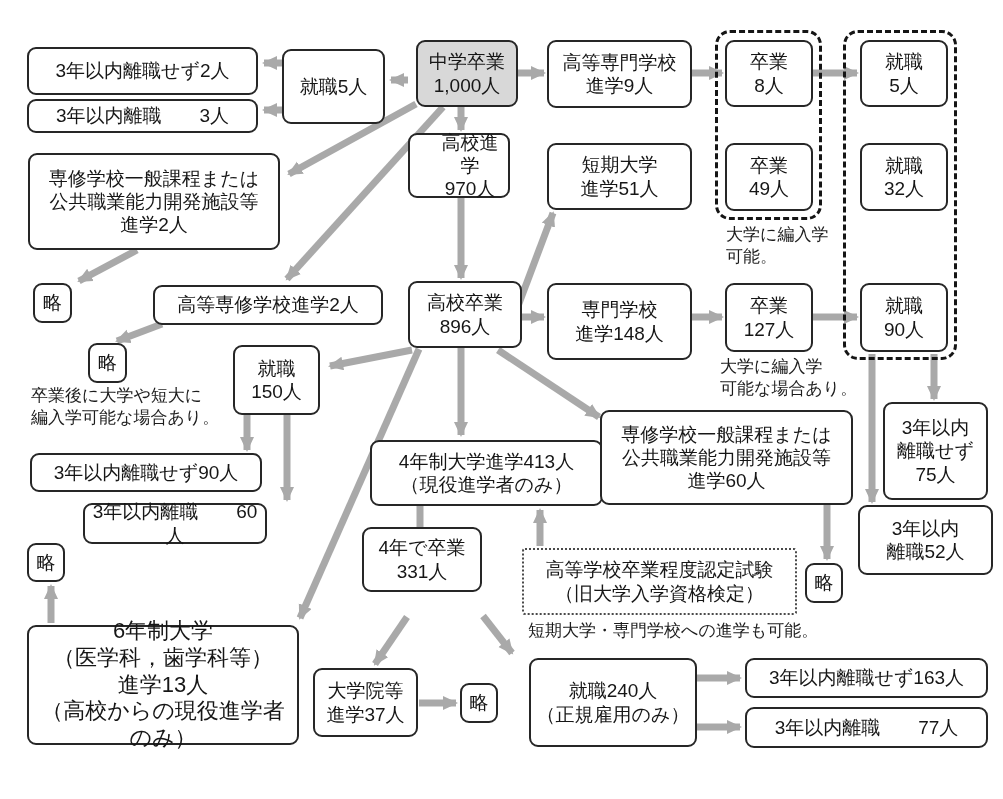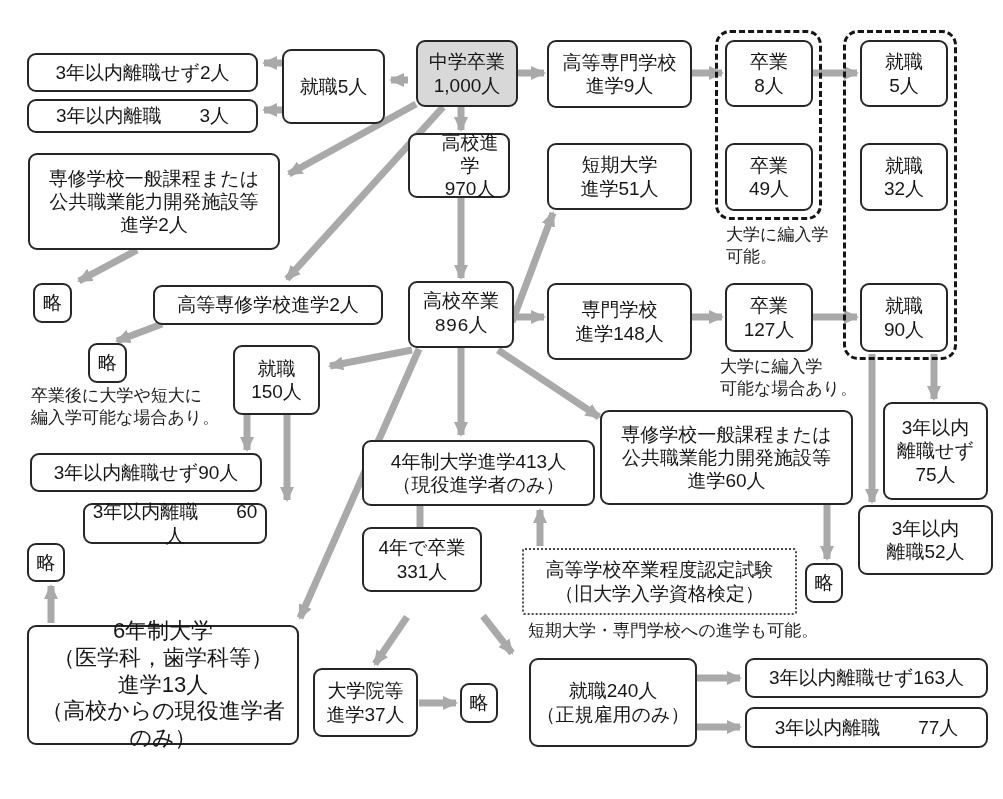--- a/index.html
+++ b/index.html
@@ -77,55 +77,55 @@
       </g>
   </svg>
   <div id="group-layer">
       <div class="group" style="left: 715px; top: 30px; width: 107px; height: 190px;"></div>
       <div class="group" style="left: 843px; top: 30px; width: 114px; height: 330px;"></div>
     </div>
   <div id="node-layer">
       <div class="node shaded" style="left: 408px; top: 40px; width: 102px; height: 67px;">中学卒業
 1,000人</div>
       <div class="node" style="left: 282px; top: 49px; width: 103px; height: 75px;">就職5人</div>
-      <div class="node" style="left: 27px; top: 53px; width: 231px; height: 39px; text-align: center;">3年以内離職せず2人</div>
+      <div class="node" style="left: 27px; top: 47px; width: 231px; height: 48px; text-align: center;">3年以内離職せず2人</div>
       <div class="node" style="left: 27px; top: 99px; width: 231px; height: 34px;">3年以内離職　　3人</div>
       <div class="node" style="left: 547px; top: 40px; width: 145px; height: 68px;">高等専門学校
 進学9人</div>
       <div class="node" style="left: 725px; top: 40px; width: 88px; height: 67px;">卒業
 8人</div>
       <div class="node" style="left: 860px; top: 40px; width: 88px; height: 67px;">就職
 5人</div>
       <div class="node" style="left: 408px; top: 133px; width: 102px; height: 65px; padding-left: 24px;">高校進学
 970人</div>
       <div class="node" style="left: 547px; top: 143px; width: 145px; height: 67px;">短期大学
 進学51人</div>
       <div class="node" style="left: 725px; top: 143px; width: 88px; height: 68px;">卒業
 49人</div>
       <div class="node" style="left: 860px; top: 143px; width: 88px; height: 68px;">就職
 32人</div>
       <div class="node" style="left: 28px; top: 153px; width: 252px; height: 97px;">専修学校一般課程または
 公共職業能力開発施設等
 進学2人</div>
       <div class="node" style="left: 33px; top: 283px; width: 39px; height: 40px;">略</div>
       <div class="node" style="left: 153px; top: 285px; width: 230px; height: 40px;">高等専修学校進学2人</div>
-      <div class="node" style="left: 408px; top: 281px; width: 106px; height: 67px; font-family: Liberation Mono, monospace;">高校卒業
+      <div class="node" style="left: 408px; top: 281px; width: 114px; height: 67px;">高校卒業
 896人</div>
       <div class="node" style="left: 547px; top: 283px; width: 145px; height: 77px;">専門学校
 進学148人</div>
       <div class="node" style="left: 725px; top: 283px; width: 88px; height: 69px;">卒業
 127人</div>
       <div class="node" style="left: 860px; top: 283px; width: 88px; height: 69px;">就職
 90人</div>
       <div class="node" style="left: 88px; top: 343px; width: 39px; height: 40px;">略</div>
       <div class="node" style="left: 233px; top: 345px; width: 87px; height: 70px;">就職
 150人</div>
       <div class="node" style="left: 30px; top: 453px; width: 232px; height: 39px;">3年以内離職せず90人</div>
       <div class="node" style="left: 83px; top: 503px; width: 184px; height: 41px;">3年以内離職　　60人</div>
-      <div class="node" style="left: 362px; top: 440px; width: 233px; height: 66px;">4年制大学進学413人
+      <div class="node" style="left: 370px; top: 440px; width: 233px; height: 66px;">4年制大学進学413人
 （現役進学者のみ）</div>
       <div class="node" style="left: 600px; top: 410px; width: 253px; height: 95px;">専修学校一般課程または
 公共職業能力開発施設等
 進学60人</div>
       <div class="node" style="left: 883px; top: 402px; width: 105px; height: 98px;">3年以内
 離職せず
 75人</div>
       <div class="node" style="left: 858px; top: 505px; width: 135px; height: 70px;">3年以内
 離職52人</div>
       <div class="node dotted" style="left: 522px; top: 548px; width: 275px; height: 67px;">高等学校卒業程度認定試験

